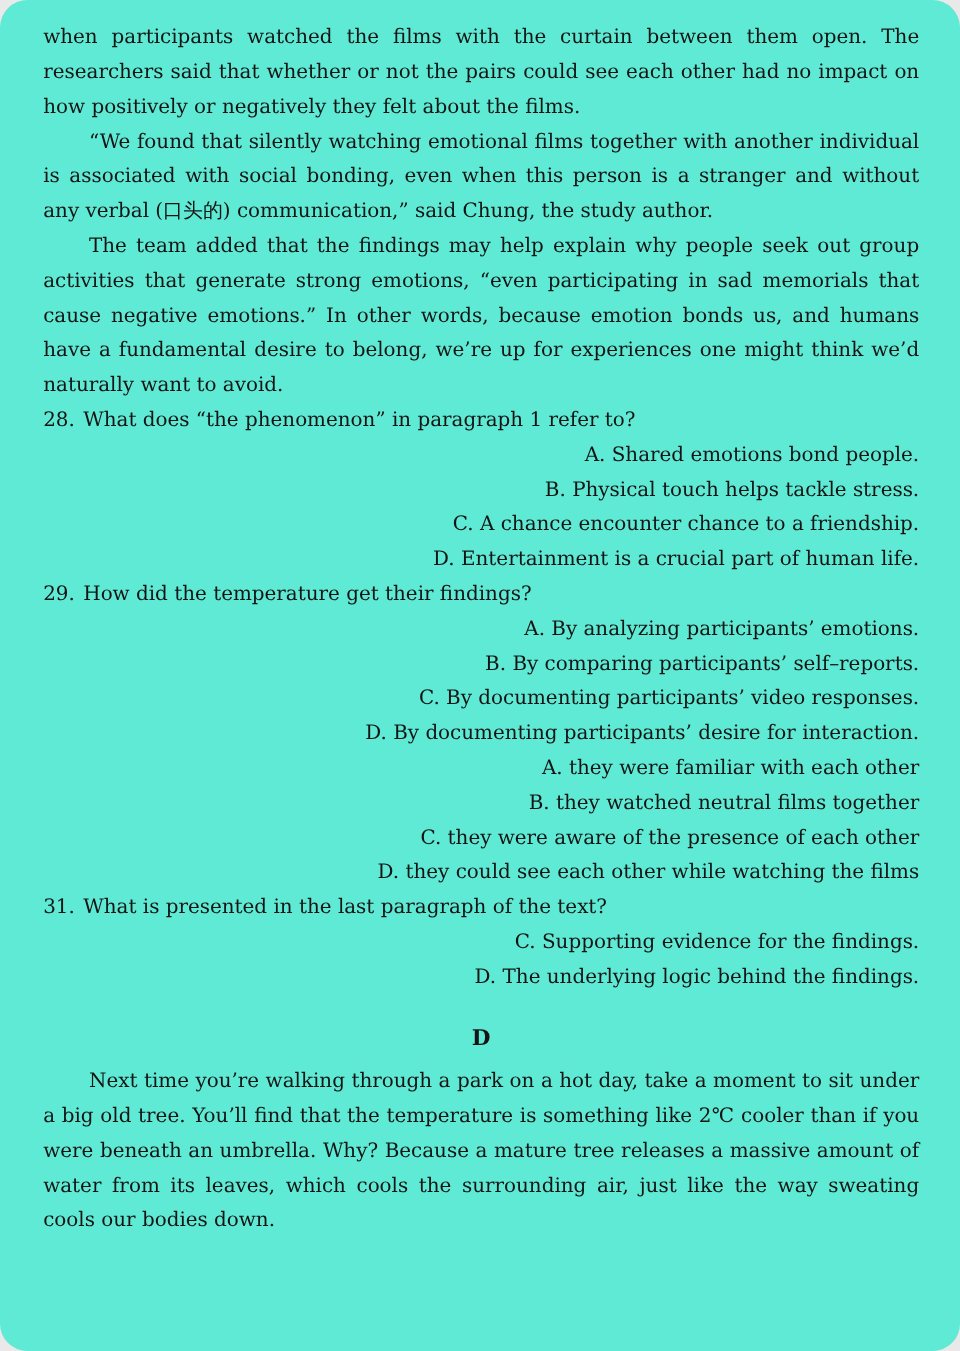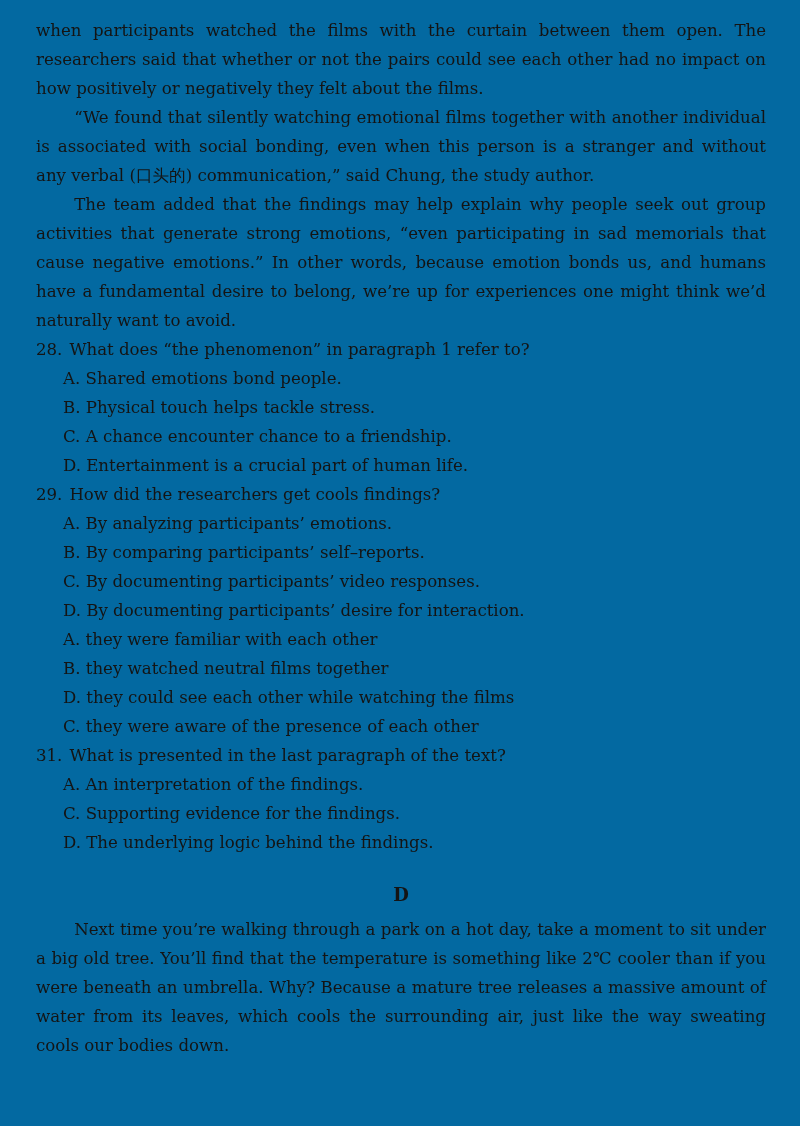--- a/index.html
+++ b/index.html
@@ -6,48 +6,49 @@
     margin: 0;
     padding: 0;
     background: #e9e9e9;
     font-family: "DejaVu Serif", "Liberation Serif", serif;
   }
   .page {
     position: relative;
     width: 800px;
     height: 1126px;
     margin: 0 auto;
-    background: #0369a1;
+    background: #5eead4;
     box-sizing: border-box;
     padding: 16px 34px 0 36px;
     color: #141414;
     font-size: 16.6px;
     line-height: 29px;
     overflow: hidden;
+    border-radius: 23px;
   }
   .para {
     margin: 0;
     text-align: justify;
   }
   .indent {
     text-indent: 2.3em;
   }
   .question { margin: 0; }
   .stem {
     margin: 0;
     text-align: justify;
   }
   .q-num {
     margin-right: 7px;
     margin-top: 24px;
   }
   .option {
     margin: 0;
     padding-left: 27px;
-    text-align: left;
+    text-align: right;
   }
   .section-d {
     margin: 23px 0 6px 0;
     text-align: center;
     font-weight: bold;
     font-size: 18px;
     line-height: 29px;
   }
 </style>
 </head>
@@ -61,37 +62,36 @@
 
   <div class="question">
     <p class="stem"><span class="q-num">28.</span><span>What does “the phenomenon” in paragraph 1 refer to?</span></p>
     <p class="option">A. Shared emotions bond people.</p>
     <p class="option">B. Physical touch helps tackle stress.</p>
     <p class="option">C. A chance encounter chance to a friendship.</p>
     <p class="option">D. Entertainment is a crucial part of human life.</p>
   </div>
 
   <div class="question">
-    <p class="stem"><span class="q-num">29.</span><span>How did the researchers get cools findings?</span></p>
+    <p class="stem"><span class="q-num">29.</span><span>How did the temperature get their findings?</span></p>
     <p class="option">A. By analyzing participants’ emotions.</p>
     <p class="option">B. By comparing participants’ self–reports.</p>
     <p class="option">C. By documenting participants’ video responses.</p>
     <p class="option">D. By documenting participants’ desire for interaction.</p>
   </div>
 
   <div class="question">
     <p class="option">A. they were familiar with each other</p>
     <p class="option">B. they watched neutral films together</p>
+    <p class="option">C. they were aware of the presence of each other</p>
     <p class="option">D. they could see each other while watching the films</p>
-    <p class="option">C. they were aware of the presence of each other</p>
   </div>
 
   <div class="question">
     <p class="stem"><span class="q-num">31.</span><span>What is presented in the last paragraph of the text?</span></p>
-    <p class="option">A. An interpretation of the findings.</p>
     <p class="option">C. Supporting evidence for the findings.</p>
     <p class="option">D. The underlying logic behind the findings.</p>
   </div>
 
   <div class="section-d">D</div>
 
   <p class="para indent">Next time you’re walking through a park on a hot day, take a moment to sit under a big old tree. You’ll find that the temperature is something like 2℃ cooler than if you were beneath an umbrella. Why? Because a mature tree releases a massive amount of water from its leaves, which cools the surrounding air, just like the way sweating cools our bodies down.</p>
 
 </div>
 

